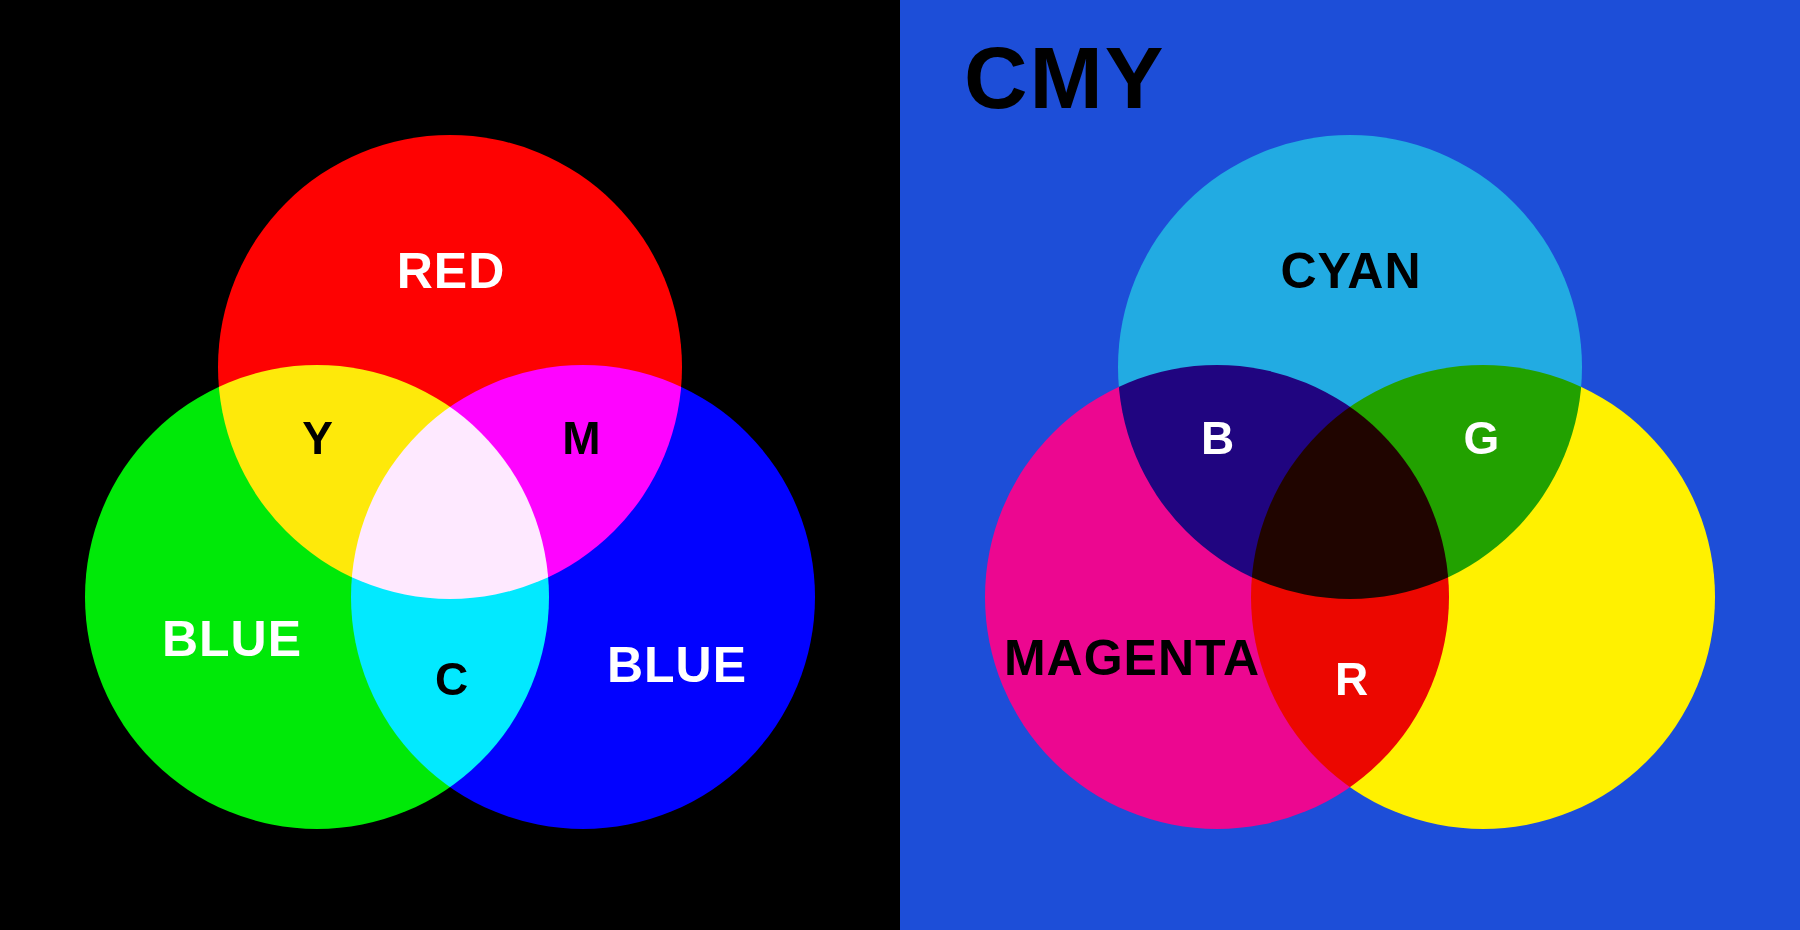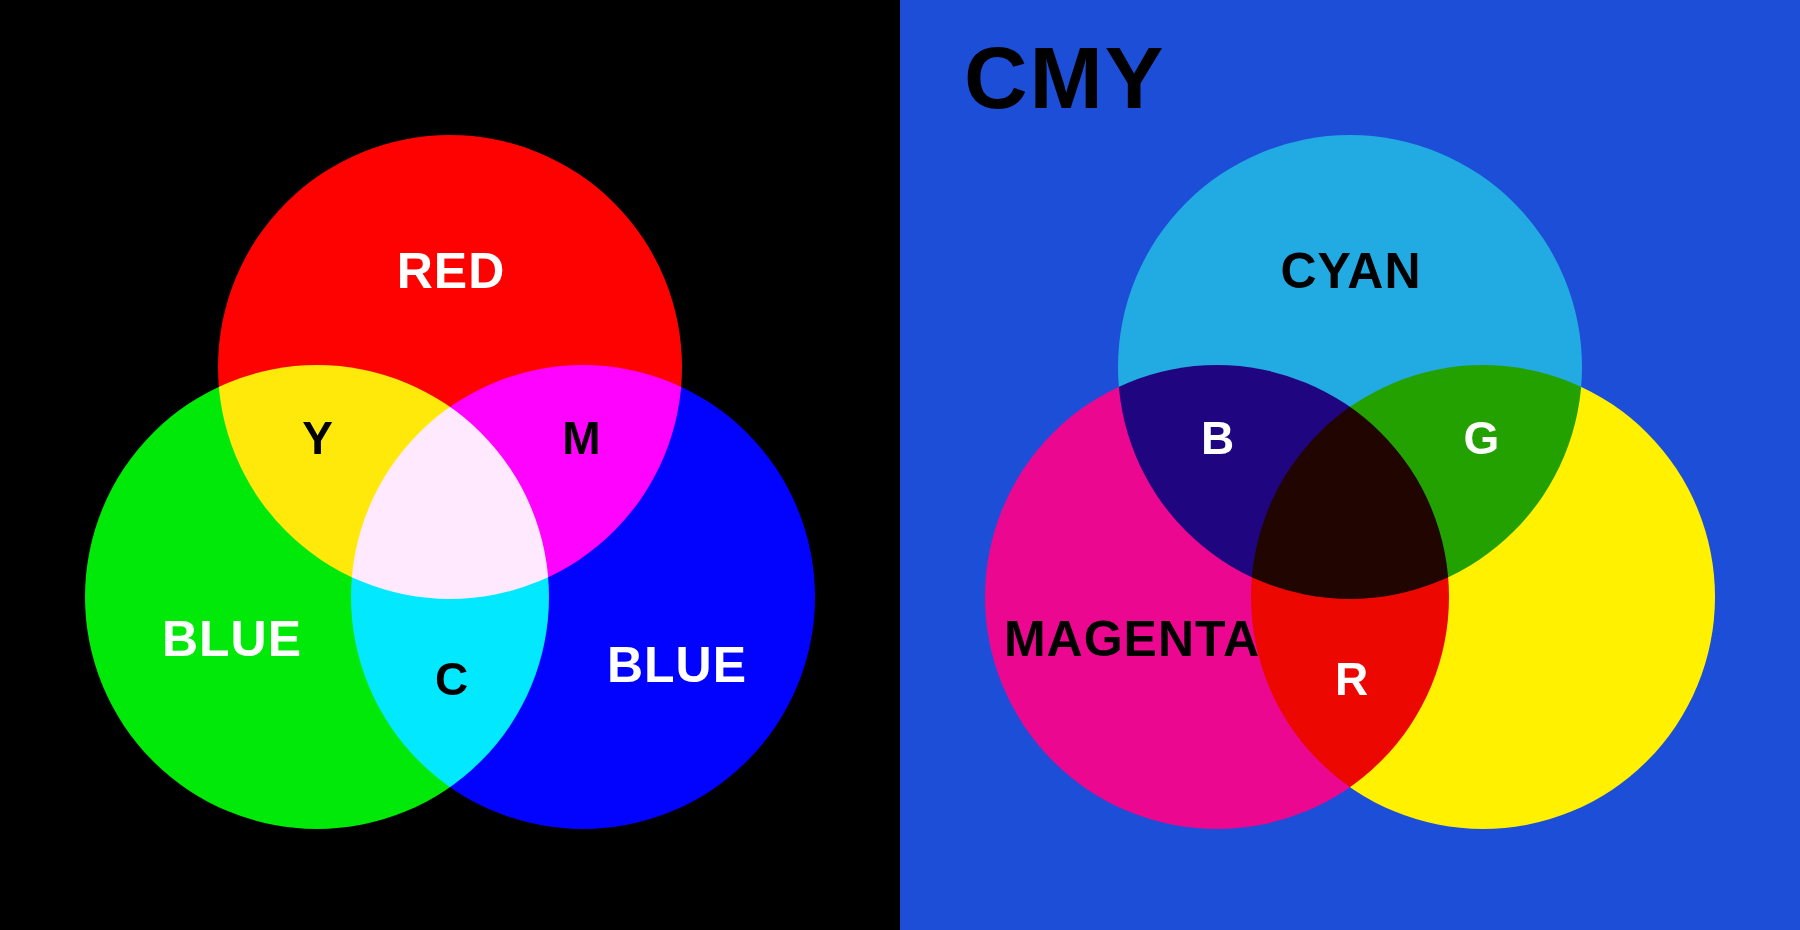--- a/index.html
+++ b/index.html
@@ -92,20 +92,20 @@
     <h1 class="panel-title" style="color: rgb(0, 0, 0);">CMY</h1>
 
     <div class="venn">
       <div class="circle circle-top" style="background-color: rgb(34, 171, 226);"></div>
       <div class="circle circle-left" style="background-color: rgb(236, 7, 144);"></div>
       <div class="circle circle-right" style="background-color: rgb(255, 241, 0);"></div>
     </div>
 
     <div class="labels">
       <span class="vlabel word  pos-top-label" style="color: rgb(0, 0, 0);">CYAN</span>
-      <span class="vlabel word  pos-left-label" style="color: rgb(0, 0, 0);">MAGENTA</span>
+      <span class="vlabel word  pos-left-label" style="color: rgb(0, 0, 0); margin-top: 19px;">MAGENTA</span>
       <span class="vlabel letter pos-ov-left" style="color: rgb(255, 255, 255);">B</span>
       <span class="vlabel letter pos-ov-right" style="color: rgb(255, 255, 255);">G</span>
       <span class="vlabel letter pos-ov-bottom" style="color: rgb(255, 255, 255);">R</span>
     </div>
   </section>
 
 </div>
 
 </body></html>

